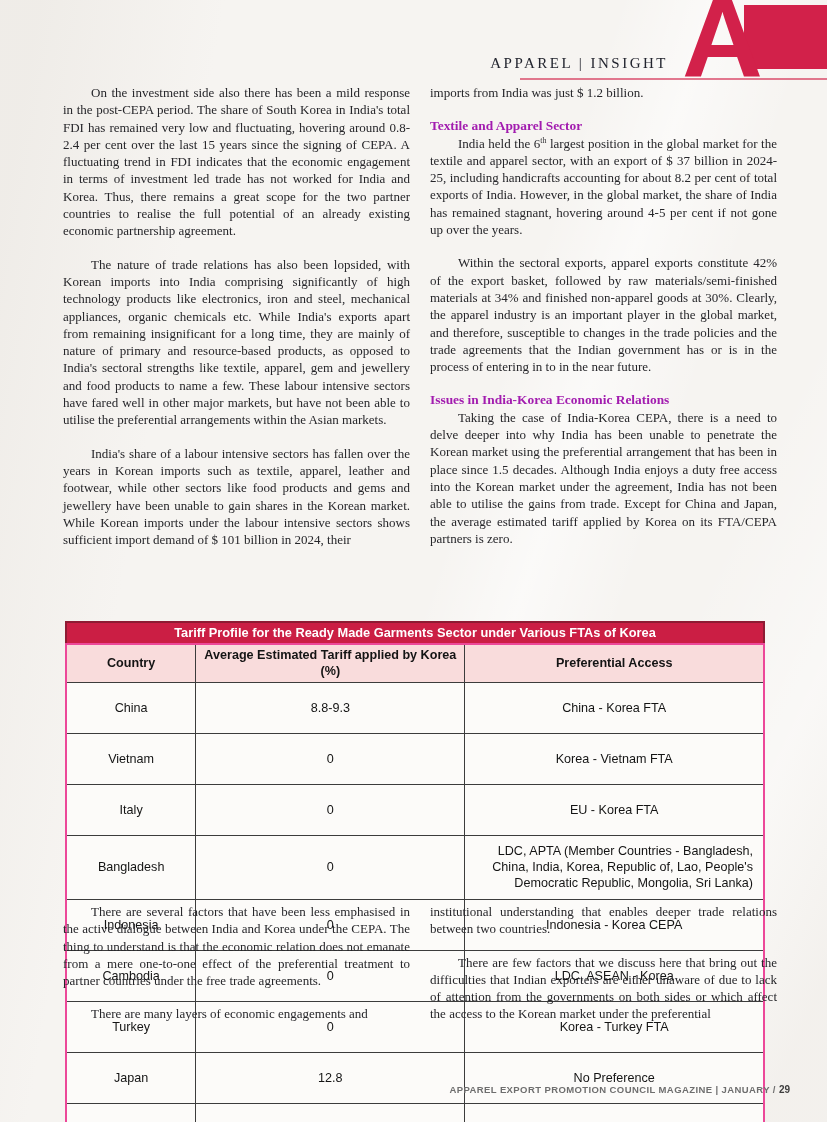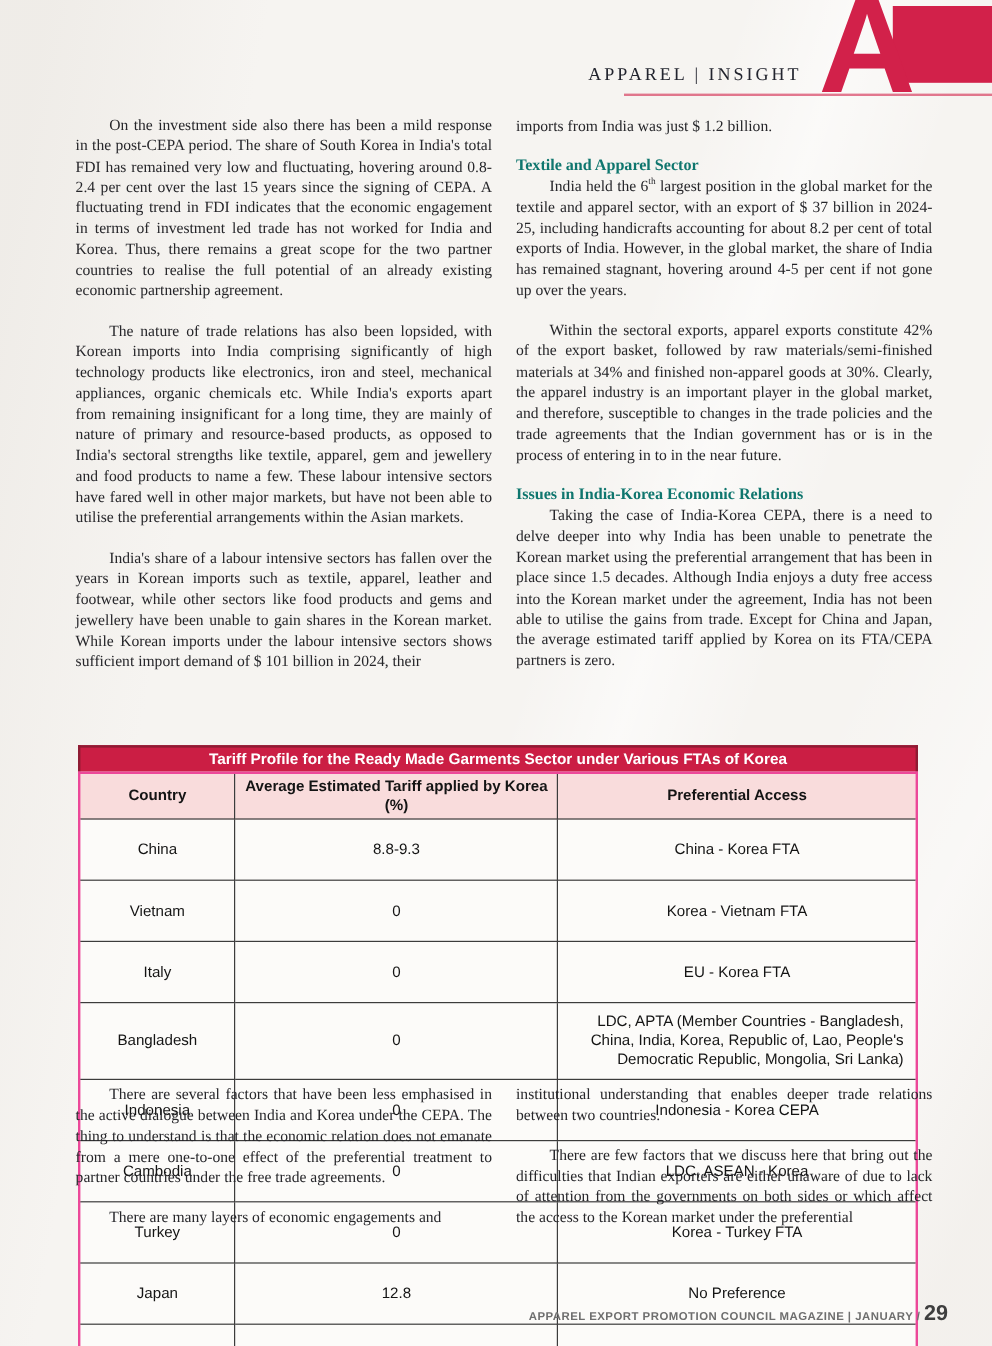--- a/index.html
+++ b/index.html
@@ -18,26 +18,26 @@
   .logo { position:absolute; top:0; right:0; width:147px; height:86px; }
   .masthead {
     position:absolute; top:55px; left:0; width:668px; text-align:right;
     font-size:15px; font-weight:normal; letter-spacing:2.5px; color:#22242e;
   }
   .header-rule {
     position:absolute; top:78px; left:520px; right:0; height:1.5px;
     background:rgba(210,33,74,.6);
   }
   .cols { position:absolute; left:63px; width:714px; display:flex; gap:20px; }
-  .cols.top { top:95px;align-items:center; }
+  .cols.top { top:84px; }
   .cols.bottom { top:903px; }
   .col { width:347px; text-align:justify; font-size:13px; line-height:17.3px; }
   p.para { margin:0 0 16px 0; }
   p.para.indent { text-indent:28px; }
-  h3.subhead { margin:3px 0 0 0; font-size:13.4px; line-height:17.3px; color:#0f766e; }
+  h3.subhead { margin:3px 0 0 0; font-size:13.4px; line-height:17.3px; color:#a21caf; }
   sup { font-size:60%; vertical-align:super; line-height:0; }
 
   .tablewrap { position:absolute; top:621px; left:65px; width:700px;
     font-family:"Liberation Sans", sans-serif; }
   .table-title {
     background:#cb1e44; color:#ffffff; font-weight:bold; font-size:12.8px;
     text-align:center; padding:2px 0 3px 0; border:2px solid #8e1b33; border-bottom:none;
   }
   table.tariff { width:100%; border-collapse:collapse; border:2px solid #ec4899; font-size:12.6px; }
   table.tariff th {
@@ -47,21 +47,21 @@
   table.tariff td {
     background:#fcfbf9; text-align:center; color:#141414;
     padding:16px 8px; border:1.4px solid #3c3c3c; line-height:16.2px; height:18px;
   }
   table.tariff td.wide { padding:7px 10px;text-align:right; }
   .footer {
     position:absolute; top:1084px; right:37px;
     font-family:"Liberation Sans", sans-serif; font-size:9.5px; font-weight:bold;
     color:#6e6e6e; letter-spacing:.4px;
   }
-  .footer .pg { font-size:18px; color:#3e3e3e; letter-spacing:0; }
+  .footer .pg { font-size:10px; color:#3e3e3e; letter-spacing:0; }
 </style>
 </head>
 <body>
 
 <div class="page">
 
   <div class="logo">
     <svg width="147" height="86" viewBox="0 0 147 86">
       <rect x="64" y="5" width="83" height="64" fill="#d2214a"></rect>
       <text x="2" y="77" font-family="Liberation Sans, sans-serif" font-weight="bold" font-size="112" fill="#d2214a">A</text>

